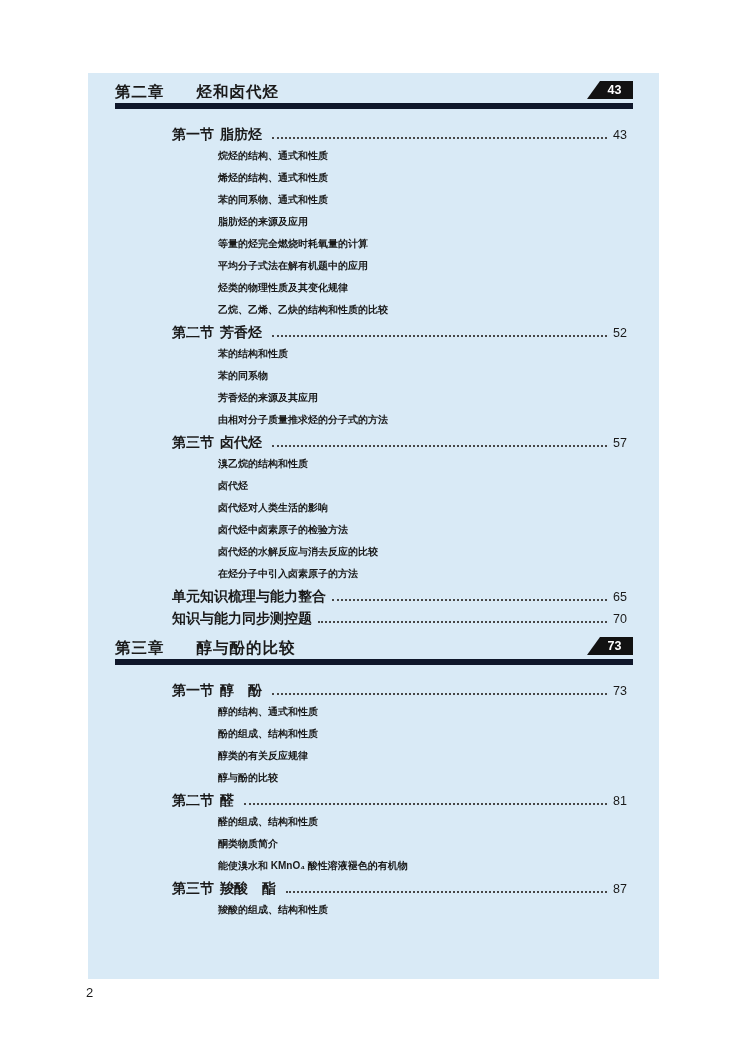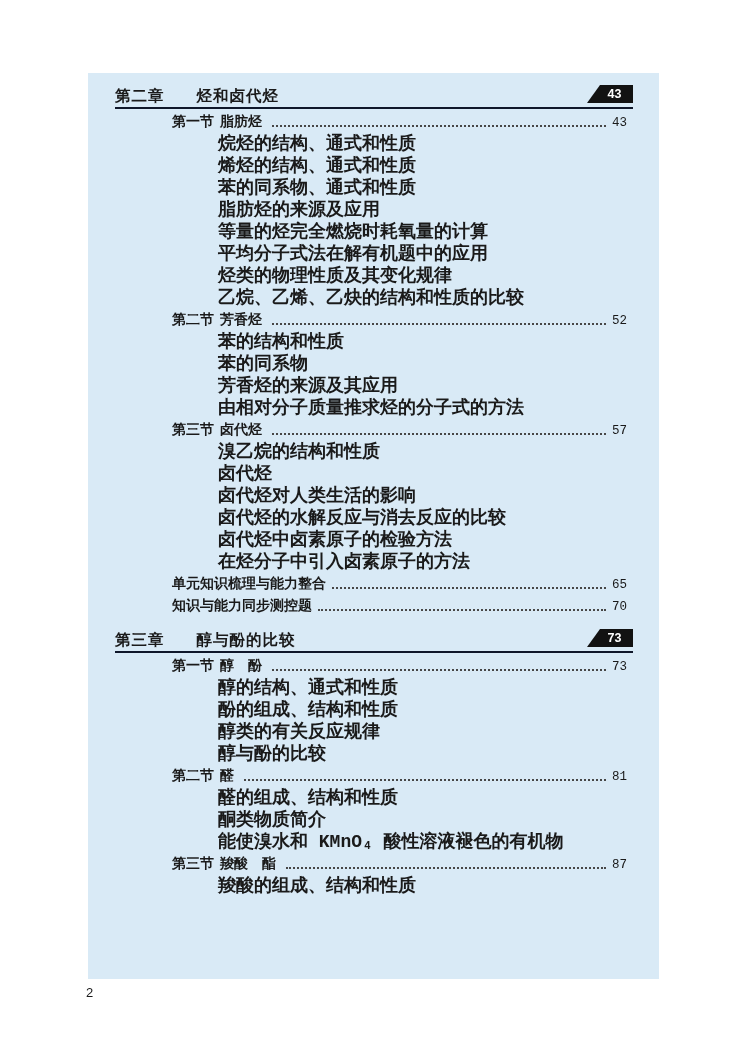--- a/index.html
+++ b/index.html
@@ -15,21 +15,21 @@
     position: absolute;
     left: 88px; top: 73px;
     width: 571px; height: 906px;
     background: #d9eaf6;
     padding: 0 26px 0 27px;
   }
   
   .ch-head {
     position: relative;
     height: 36px;
-    border-bottom: 2px solid #0f172a;
+    border-bottom: 6px solid #0f172a;
     display: flex;
     align-items: flex-end;
     padding-bottom: 3px;
   }
   .ch-label, .ch-title {
     font-weight: bold;
     font-size: 15.5px;
     letter-spacing: 1px;
     line-height: 1.1;
   }
@@ -44,37 +44,37 @@
     align-items: center;
     justify-content: center;
     padding-left: 9px;
   }
   .badge-num {
     color: #ffffff;
     font-size: 12.5px;
     font-weight: bold;
   }
   
-  .rows { margin-top: 2px; font-family: Liberation Mono, monospace; }
+  .rows { margin-top: 14px; }
   .row {
     height: 22px;
     display: flex;
     align-items: center;
   }
   .row.section, .row.unit { padding-left: 57px; }
   .row.item { padding-left: 103px; }
   .sec-label, .sec-title, .unit-title {
     font-weight: bold;
     font-size: 14px;
     white-space: pre;
     line-height: 1;
   }
   .sec-title { margin-left: 6px; text-align: right; }
   .item-text {
-    font-size: 18px;
+    font-size: 10px;
     font-weight: 600;
     white-space: pre;
     line-height: 1;
   }
   .leader {
     flex: 1;
     height: 0;
     border-bottom: 2px dotted #474747;
     margin: 7px 6px 0 10px;
   }
@@ -163,24 +163,24 @@
         <div class="row item">
           <span class="item-text">溴乙烷的结构和性质</span>
         </div>
         <div class="row item">
           <span class="item-text">卤代烃</span>
         </div>
         <div class="row item">
           <span class="item-text">卤代烃对人类生活的影响</span>
         </div>
         <div class="row item">
+          <span class="item-text">卤代烃中卤素原子的检验方法</span>
+        </div>
+        <div class="row item">
           <span class="item-text">卤代烃的水解反应与消去反应的比较</span>
-        </div>
-        <div class="row item">
-          <span class="item-text">卤代烃中卤素原子的检验方法</span>
         </div>
         <div class="row item">
           <span class="item-text">在烃分子中引入卤素原子的方法</span>
         </div>
         <div class="row unit">
           <span class="unit-title">单元知识梳理与能力整合</span>
           <span class="leader"></span>
           <span class="page-num">65</span>
         </div>
         <div class="row unit">

